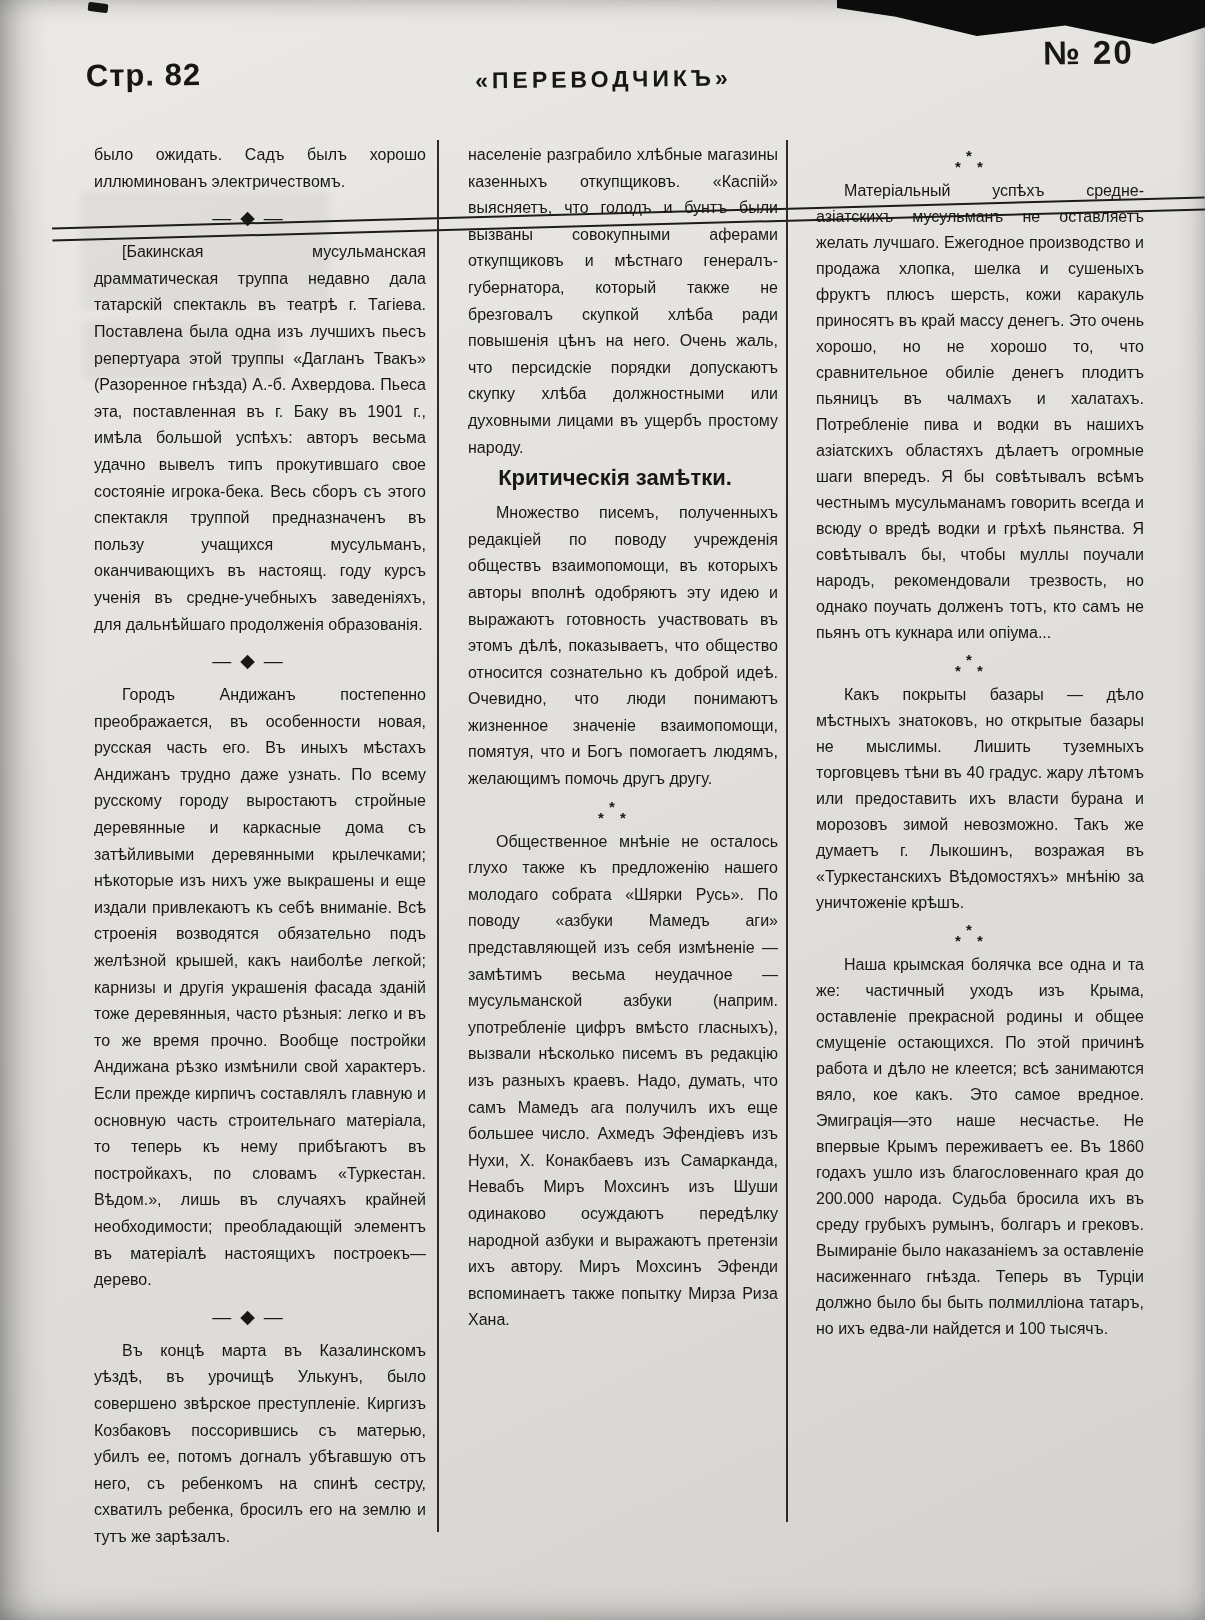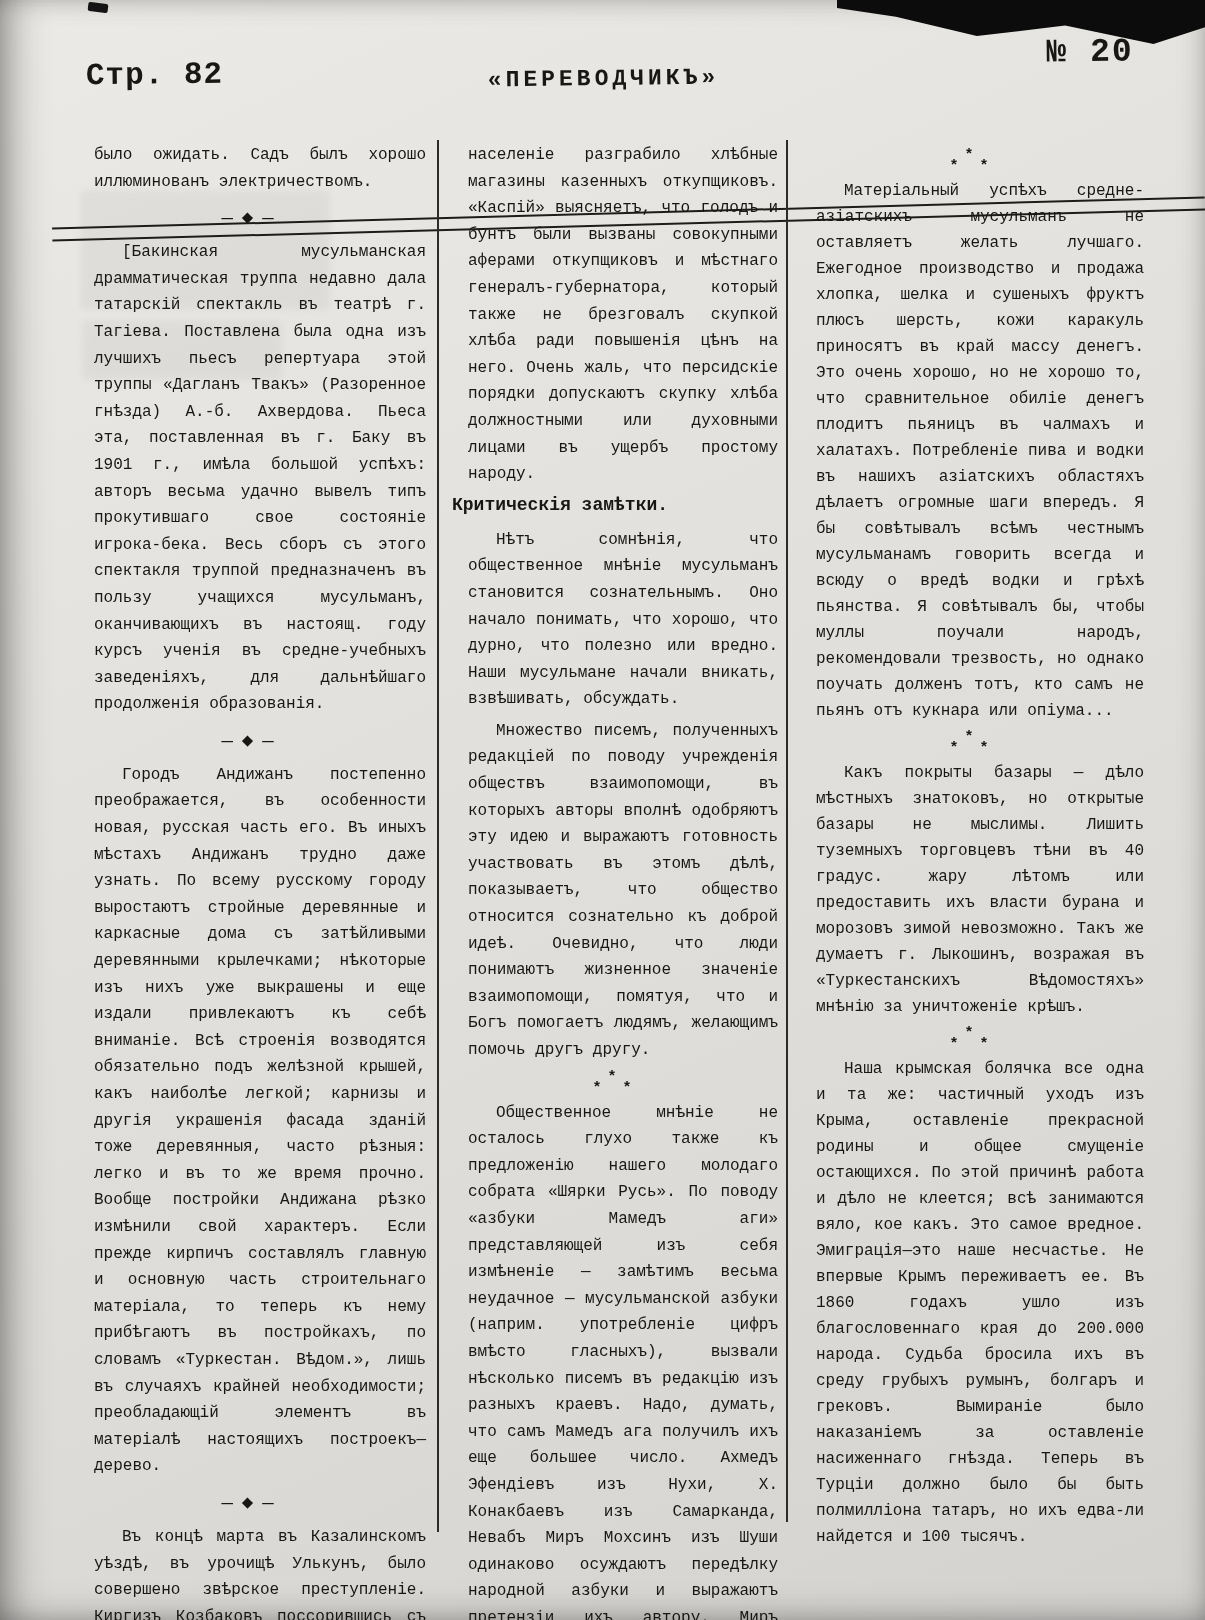--- a/index.html
+++ b/index.html
@@ -5,21 +5,21 @@
   html,body{margin:0;padding:0;background:#9a9a98;}
   #page{
     position:relative;
     width:1205px;height:1620px;
     overflow:hidden;
     background:linear-gradient(155deg,#eceae6 0%,#e4e2de 35%,#dddbd7 70%,#d4d2cf 100%);
     box-shadow:inset 28px 0 40px -22px rgba(30,30,30,.5),
                inset -16px 0 28px -18px rgba(60,60,60,.38),
                inset 0 -22px 34px -22px rgba(60,60,60,.35),
                inset 0 18px 26px -20px rgba(90,90,90,.25);
-    font-family:Liberation Mono, monospace;
+    font-family:Liberation Sans, sans-serif;
     color:#181715;
   }
   
   .corner-black{
     position:absolute;top:0;right:0;width:368px;height:44px;background:#0c0c0c;
     clip-path:polygon(0 0,100% 0,100% 62%,86% 100%,62% 58%,38% 82%,16% 38%,0 18%);
   }
   .mark-topleft{
     position:absolute;left:88px;top:3px;width:20px;height:9px;background:#141414;
     border-radius:2px;transform:rotate(7deg);
@@ -49,21 +49,21 @@
   .column.c3{left:800px;width:344px;line-height:26px;}
   .para{margin:0 0 5px 16px;text-indent:28px;}
   .para.noindent{text-indent:0;}
   .divider-diamond{
     text-align:center;font-size:19px;letter-spacing:9px;margin:12px 0 10px 0;
     text-indent:0;line-height:22px;
   }
   .divider-asterisk{text-align:center;margin:8px 0 6px 0;line-height:11px;font-size:15px;font-weight:bold;}
   .divider-asterisk .row{text-indent:0;letter-spacing:6px;}
   .section-title{text-align:center;font-size:30px;font-weight:bold;letter-spacing:7px;margin:14px 0 8px 0;text-indent:0;line-height:34px;}
-  .section-subtitle{font-size:18px;font-weight:bold;margin:0 0 10px 0;text-indent:0;line-height:24px;}
+  .section-subtitle{text-align:center;font-size:22px;font-weight:bold;margin:0 0 10px 0;text-indent:0;line-height:24px;}
 </style>
 </head>
 <body>
 
 <div id="page">
 
   <div class="corner-black"></div>
   <div class="mark-topleft"></div>
   <div class="smudge s1"></div>
   <div class="smudge s2"></div>
@@ -87,21 +87,20 @@
       <div class="divider-diamond">—◆—</div>
       <div class="para">[Бакинская мусульманская драмматическая труппа недавно дала татарскій спектакль въ театрѣ г. Тагіева. Поставлена была одна изъ лучшихъ пьесъ репертуара этой труппы «Дагланъ Твакъ» (Разоренное гнѣзда) А.-б. Ахвердова. Пьеса эта, поставленная въ г. Баку въ 1901 г., имѣла большой успѣхъ: авторъ весьма удачно вывелъ типъ прокутившаго свое состояніе игрока-бека. Весь сборъ съ этого спектакля труппой предназначенъ въ пользу учащихся мусульманъ, оканчивающихъ въ настоящ. году курсъ ученія въ средне-учебныхъ заведеніяхъ, для дальнѣйшаго продолженія образованія.</div>
       <div class="divider-diamond">—◆—</div>
       <div class="para">Городъ Андижанъ постепенно преображается, въ особенности новая, русская часть его. Въ иныхъ мѣстахъ Андижанъ трудно даже узнать. По всему русскому городу выростаютъ стройные деревянные и каркасные дома съ затѣйливыми деревянными крылечками; нѣкоторые изъ нихъ уже выкрашены и еще издали привлекаютъ къ себѣ вниманіе. Всѣ строенія возводятся обязательно подъ желѣзной крышей, какъ наиболѣе легкой; карнизы и другія украшенія фасада зданій тоже деревянныя, часто рѣзныя: легко и въ то же время прочно. Вообще постройки Андижана рѣзко измѣнили свой характеръ. Если прежде кирпичъ составлялъ главную и основную часть строительнаго матеріала, то теперь къ нему прибѣгаютъ въ постройкахъ, по словамъ «Туркестан. Вѣдом.», лишь въ случаяхъ крайней необходимости; преобладающій элементъ въ матеріалѣ настоящихъ построекъ—дерево.</div>
       <div class="divider-diamond">—◆—</div>
       <div class="para">Въ концѣ марта въ Казалинскомъ уѣздѣ, въ урочищѣ Улькунъ, было совершено звѣрское преступленіе. Киргизъ Козбаковъ поссорившись съ матерью, убилъ ее, потомъ догналъ убѣгавшую отъ него, съ ребенкомъ на спинѣ сестру, схватилъ ребенка, бросилъ его на землю и тутъ же зарѣзалъ.</div>
     </div>
   <div class="column c2">
       <div class="para noindent">населеніе разграбило хлѣбные магазины казенныхъ откупщиковъ. «Каспій» выясняетъ, что голодъ и бунтъ были вызваны совокупными аферами откупщиковъ и мѣстнаго генералъ-губернатора, который также не брезговалъ скупкой хлѣба ради повышенія цѣнъ на него. Очень жаль, что персидскіе порядки допускаютъ скупку хлѣба должностными или духовными лицами въ ущербъ простому народу.</div>
       <div class="section-subtitle">Критическія замѣтки.</div>
-      <div class="para">Нѣтъ сомнѣнія, что общественное мнѣніе мусульманъ становится сознательнымъ. Оно начало понимать, что хорошо, что дурно, что полезно или вредно. Наши мусульмане начали вникать, взвѣшивать, обсуждать.</div>
       <div class="para">Множество писемъ, полученныхъ редакціей по поводу учрежденія обществъ взаимопомощи, въ которыхъ авторы вполнѣ одобряютъ эту идею и выражаютъ готовность участвовать въ этомъ дѣлѣ, показываетъ, что общество относится сознательно къ доброй идеѣ. Очевидно, что люди понимаютъ жизненное значеніе взаимопомощи, помятуя, что и Богъ помогаетъ людямъ, желающимъ помочь другъ другу.</div>
       <div class="divider-asterisk">
         <div class="row">*</div>
         <div class="row">* *</div>
       </div>
       <div class="para">Общественное мнѣніе не осталось глухо также къ предложенію нашего молодаго собрата «Шярки Русь». По поводу «азбуки Мамедъ аги» представляющей изъ себя измѣненіе — замѣтимъ весьма неудачное — мусульманской азбуки (наприм. употребленіе цифръ вмѣсто гласныхъ), вызвали нѣсколько писемъ въ редакцію изъ разныхъ краевъ. Надо, думать, что самъ Мамедъ ага получилъ ихъ еще большее число. Ахмедъ Эфендіевъ изъ Нухи, Х. Конакбаевъ изъ Самарканда, Невабъ Миръ Мохсинъ изъ Шуши одинаково осуждаютъ передѣлку народной азбуки и выражаютъ претензіи ихъ автору. Миръ Мохсинъ Эфенди вспоминаетъ также попытку Мирза Риза Хана.</div>
     </div>
   <div class="column c3">
       <div class="divider-asterisk">
         <div class="row">*</div>

